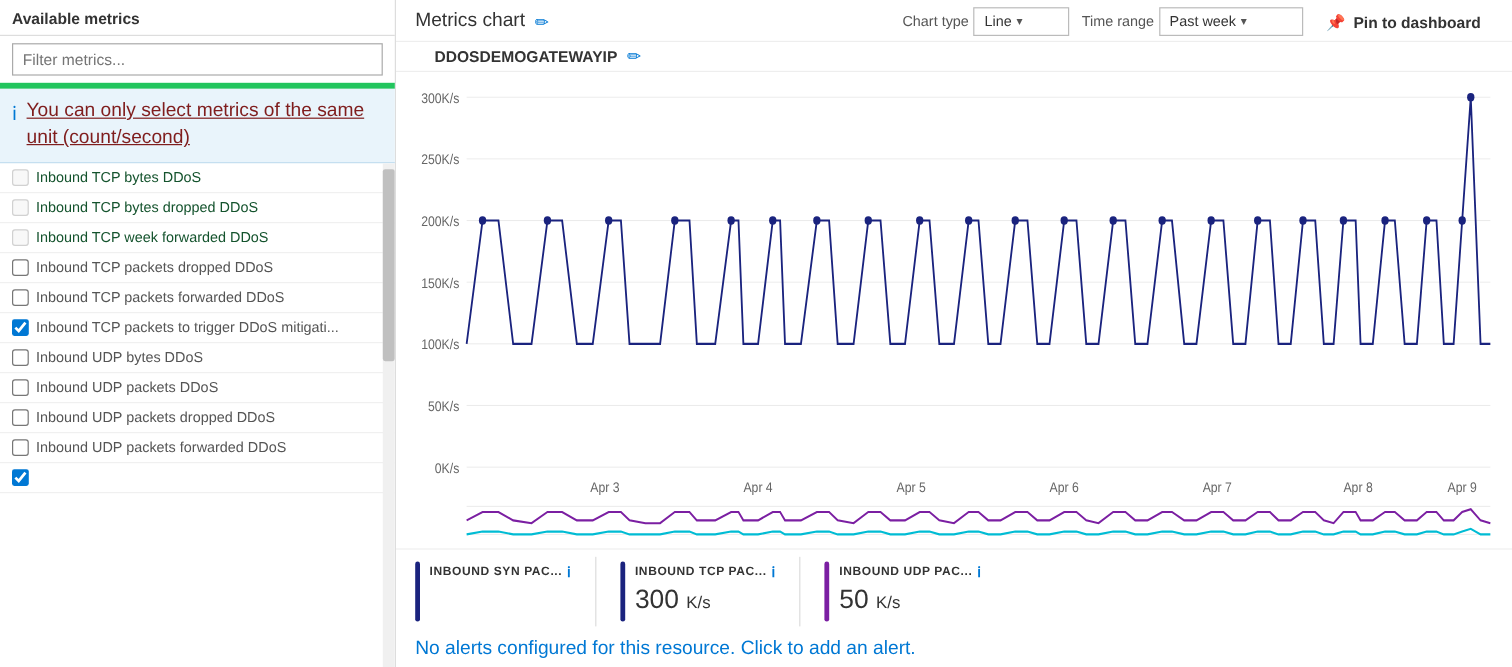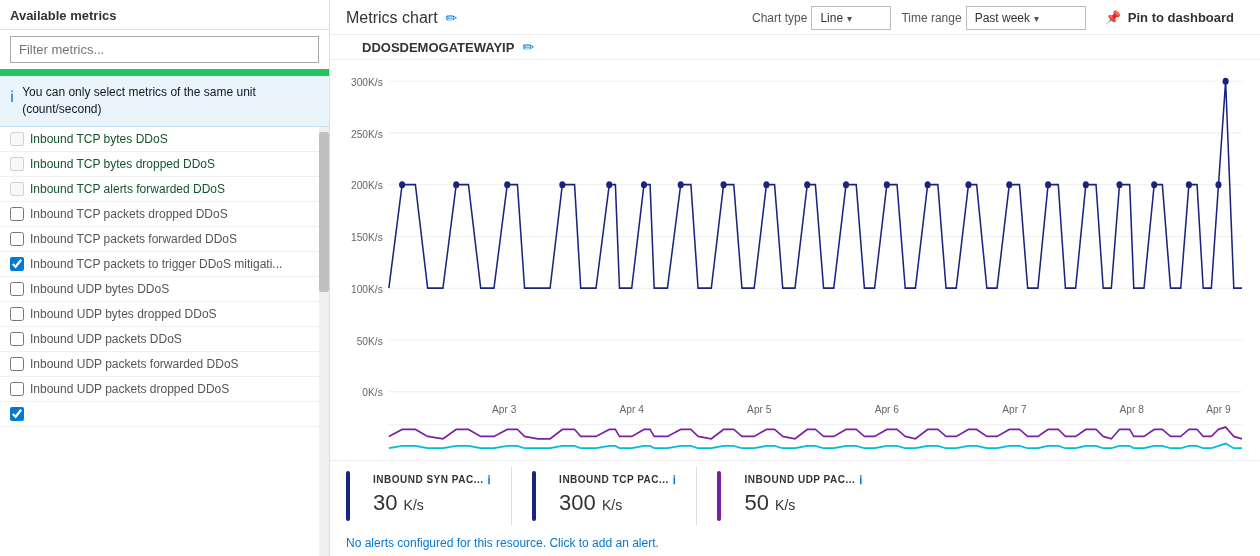--- a/index.html
+++ b/index.html
@@ -3,71 +3,71 @@
   <meta charset="utf-8">
   <style>
     * { box-sizing: border-box; margin: 0; padding: 0; }
     body { font-family: 'Segoe UI', Arial, sans-serif; font-size: 13px; background: #fff; color: #333; width: 1260px; height: 556px; overflow: hidden; }
 
     .main-container { display: flex; width: 1260px; height: 556px; }
 
     
     .left-panel { width: 330px; min-width: 330px; border-right: 1px solid #ddd; display: flex; flex-direction: column; height: 556px; }
     .left-panel-header { padding: 8px 10px 6px; font-size: 13px; font-weight: 600; color: #333; border-bottom: 1px solid #ddd; }
-    .filter-input-wrap { padding: 6px 10px; border-bottom: 7px solid #22c55e; }
+    .filter-input-wrap { padding: 6px 10px; border-bottom: 5px solid #22c55e; }
     .filter-input { width: 100%; border: 1px solid #aaa; padding: 5px 8px; font-size: 13px; color: #999; outline: none; }
     .info-banner { display: flex; align-items: flex-start; padding: 8px 10px; background: #e9f4fb; border-bottom: 1px solid #c5dff0; gap: 8px; }
     .info-icon { color: #0078d4; font-size: 16px; margin-top: 1px; flex-shrink: 0; }
-    .info-text { font-size: 12px; color: #0f172a; line-height: 1.4; }
+    .info-text { font-size: 16px; color: #7f1d1d; line-height: 1.4; text-decoration: underline; }
     .metrics-list-wrap { flex: 1; overflow-y: auto; position: relative; }
     .metrics-list { list-style: none; padding: 0; }
     .metrics-list li { display: flex; align-items: center; padding: 5px 10px; gap: 6px; border-bottom: 1px solid #f0f0f0; cursor: pointer; }
     .metrics-list li label { font-size: 12px; color: #555; cursor: pointer; white-space: nowrap; overflow: hidden; text-overflow: ellipsis; max-width: 260px; }
     .metrics-list li label.disabled { color: #14532d; }
     .metrics-list li input[type=checkbox] { width: 14px; height: 14px; flex-shrink: 0; accent-color: #0078d4; }
     .scrollbar-indicator { position: absolute; right: 0; top: 0; width: 10px; height: 100%; background: #f0f0f0; }
     .scrollbar-thumb { position: absolute; right: 0; top: 5px; width: 10px; height: 160px; background: #c0c0c0; border-radius: 2px; }
 
     
     .right-panel { flex: 1; display: flex; flex-direction: column; padding: 0; overflow: hidden; }
 
     
     .chart-header { display: flex; align-items: center; justify-content: space-between; padding: 6px 16px 4px; border-bottom: 1px solid #eee; }
     .chart-title-wrap { display: flex; align-items: center; gap: 8px; }
     .chart-title { font-size: 16px; font-weight: 400; color: #333; }
     .edit-icon { color: #0078d4; cursor: pointer; font-size: 14px; }
-    .chart-controls { display: flex; align-items: flex-start; gap: 10px; }
+    .chart-controls { display: flex; align-items: center; gap: 10px; }
     .control-group { display: flex; align-items: center; gap: 4px; }
     .control-label { font-size: 12px; color: #555; }
     .control-select { border: 1px solid #bbb; padding: 4px 8px; font-size: 12px; background: #fff; cursor: pointer; display: flex; align-items: center; gap: 4px; min-width: 80px; }
     .control-select-wide { min-width: 120px; }
     .pin-btn { display: flex; align-items: center; gap: 6px; font-size: 13px; font-weight: 600; color: #333; cursor: pointer; padding: 4px 10px; border: none; background: none; }
 
     
     .resource-row { display: flex; align-items: center; padding: 4px 16px; gap: 8px; border-bottom: 1px solid #eee; }
     .resource-name { font-size: 13px; font-weight: 600; color: #333; padding-left: 16px; }
 
     
     .chart-area { flex: 1; padding: 0 16px 0 16px; position: relative; overflow: hidden; }
     svg.main-chart { width: 100%; height: 100%; }
 
     
     .legend-row { display: flex; align-items: stretch; padding: 6px 16px; border-top: 1px solid #eee; gap: 0; }
-    .legend-item { display: flex; align-items: flex-start; gap: 15px; padding: 4px 20px 4px 0; border-right: 1px solid #ddd; margin-right: 20px; }
+    .legend-item { display: flex; align-items: flex-start; gap: 0; padding: 4px 20px 4px 0; border-right: 1px solid #ddd; margin-right: 20px; }
     .legend-item:last-child { border-right: none; }
     .legend-color-bar { width: 4px; min-height: 50px; margin-right: 8px; border-radius: 2px; }
     .legend-content { display: flex; flex-direction: column; gap: 2px; }
     .legend-label { font-size: 10px; font-weight: 600; color: #333; text-transform: uppercase; letter-spacing: 0.5px; display: flex; align-items: center; gap: 4px; }
     .legend-value { font-size: 22px; font-weight: 300; color: #333; }
     .legend-unit { font-size: 14px; }
     .info-btn { color: #0078d4; font-size: 12px; cursor: pointer; }
 
     
     .alert-row { padding: 4px 16px 6px; }
-    .alert-link { font-size: 12px; color: #0078d4; cursor: pointer; text-decoration: none; }
+    .alert-link { font-size: 16px; color: #0078d4; cursor: pointer; text-decoration: none; }
 
     
     .chevron { font-size: 10px; color: #555; }
   </style>
 </head>
 <body>
 
 <div class="main-container">
 
   <div class="left-panel">
@@ -84,53 +84,49 @@
           <li>
             <input type="checkbox" disabled="" style="">
             <label class="disabled">Inbound TCP bytes DDoS</label>
           </li>
           <li>
             <input type="checkbox" disabled="" style="">
             <label class="disabled">Inbound TCP bytes dropped DDoS</label>
           </li>
           <li>
             <input type="checkbox" disabled="" style="">
-            <label class="disabled">Inbound TCP alerts forwarded DDoS</label>
+            <label class="disabled">Inbound TCP week forwarded DDoS</label>
           </li>
           <li>
             <input type="checkbox" style="">
             <label>Inbound TCP packets dropped DDoS</label>
           </li>
           <li>
             <input type="checkbox" style="">
             <label>Inbound TCP packets forwarded DDoS</label>
           </li>
           <li>
             <input type="checkbox" checked="" style="">
             <label>Inbound TCP packets to trigger DDoS mitigati...</label>
           </li>
           <li>
             <input type="checkbox" style="">
             <label>Inbound UDP bytes DDoS</label>
           </li>
           <li>
             <input type="checkbox" style="">
-            <label>Inbound UDP bytes dropped DDoS</label>
-          </li>
-          <li>
-            <input type="checkbox" style="">
             <label>Inbound UDP packets DDoS</label>
           </li>
           <li>
             <input type="checkbox" style="">
+            <label>Inbound UDP packets dropped DDoS</label>
+          </li>
+          <li>
+            <input type="checkbox" style="">
             <label>Inbound UDP packets forwarded DDoS</label>
-          </li>
-          <li>
-            <input type="checkbox" style="">
-            <label>Inbound UDP packets dropped DDoS</label>
           </li>
           <li>
             <input type="checkbox" checked="" style="">
           </li>
         </ul>
       <div class="scrollbar-indicator">
         <div class="scrollbar-thumb"></div>
       </div>
     </div>
   </div>
@@ -267,24 +263,20 @@
     </div>
 
     <div class="legend-row" id="legend-row">
         <div class="legend-item">
     <div class="legend-color-bar" style="background:#1a237e"></div>
     <div class="legend-content">
       <div class="legend-label">
         <span>INBOUND SYN PAC...</span>
         <span class="info-btn">ℹ</span>
       </div>
-      <div class="legend-value">
-        <span>30</span>
-        <span class="legend-unit">K/s</span>
-      </div>
     </div>
   </div>
         <div class="legend-item">
     <div class="legend-color-bar" style="background:#1a237e"></div>
     <div class="legend-content">
       <div class="legend-label">
         <span>INBOUND TCP PAC...</span>
         <span class="info-btn">ℹ</span>
       </div>
       <div class="legend-value">

